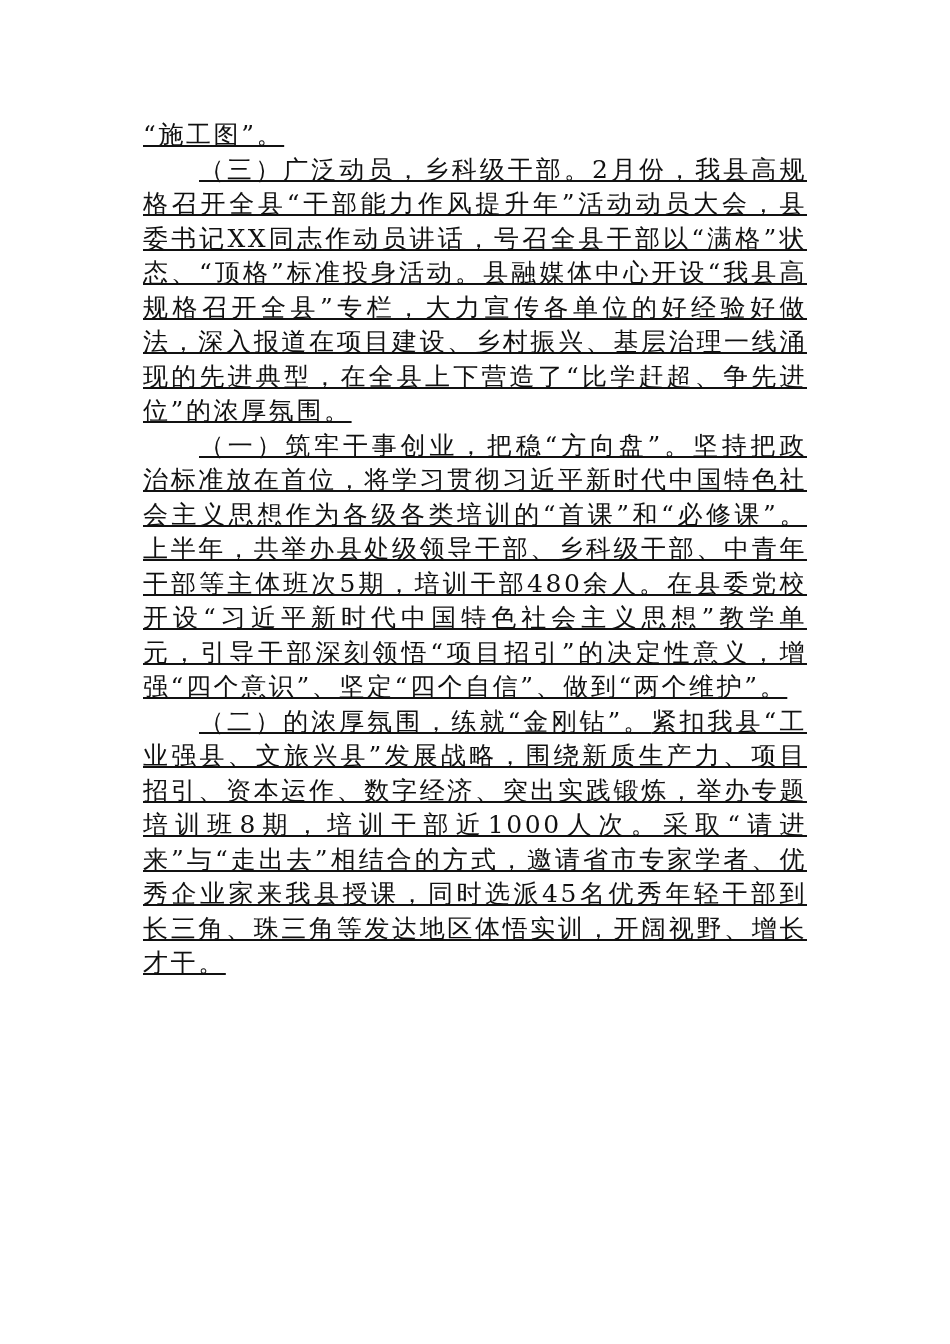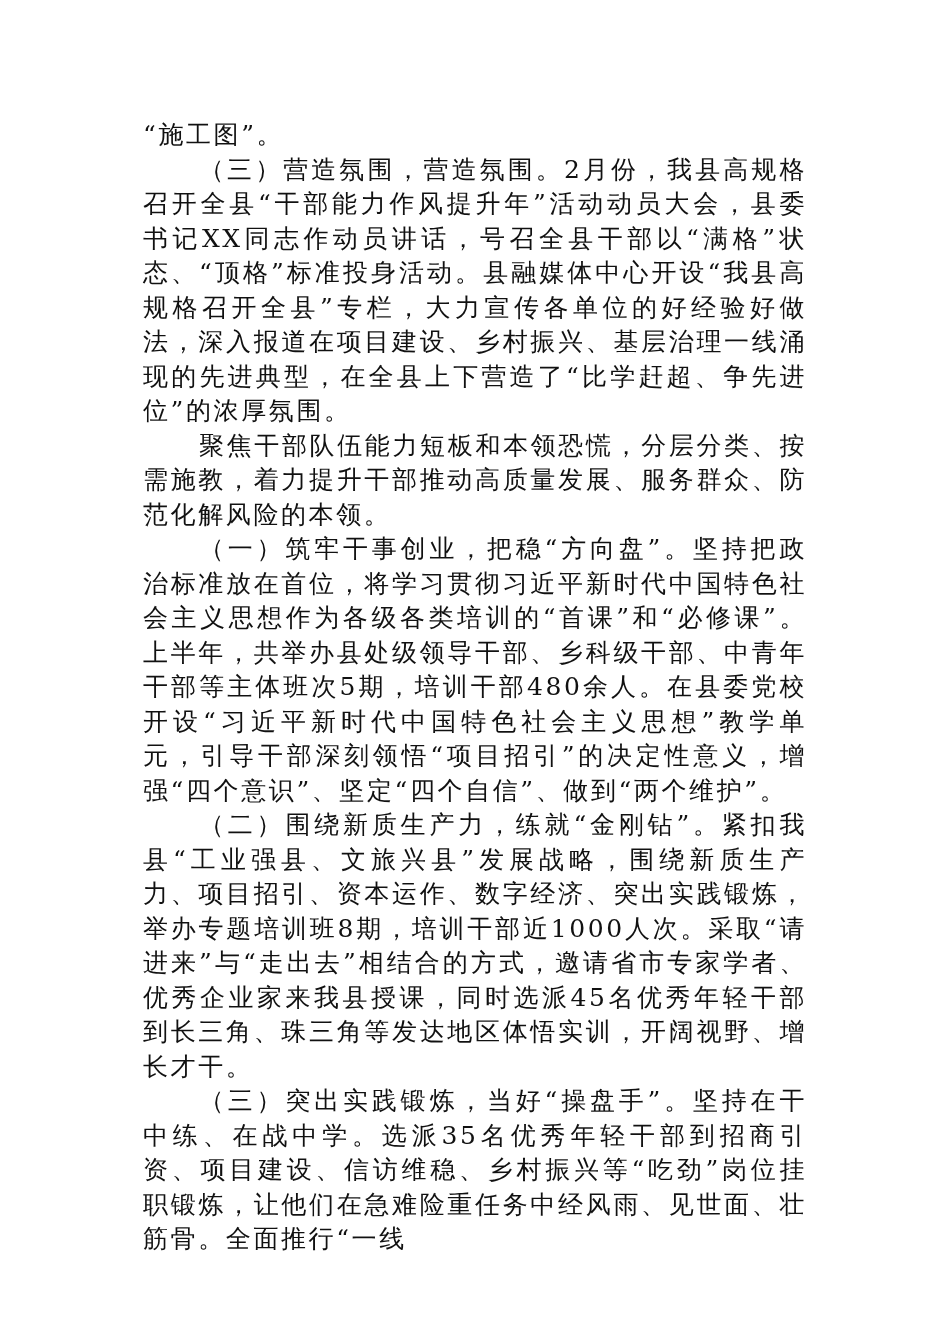--- a/index.html
+++ b/index.html
@@ -6,20 +6,21 @@
   body { width: 950px; height: 1344px; position: relative; overflow: hidden; }
   .page {
     position: absolute;
     left: 143px;
     top: 118px;
     width: 664px;
     color: #111;
     font-family: "DejaVu Serif", "Liberation Serif", serif;
     font-size: 25px;
     line-height: 34.5px;
+    text-decoration: underline;
   }
   .para {
     margin: 0;
     text-align: justify;
     text-align-last: left;
     letter-spacing: 2.6px;
   }
   .indent { text-indent: 56px; }
   .heading {
     font-family: "DejaVu Sans", "Liberation Sans", sans-serif;
@@ -30,32 +31,26 @@
 </style>
 </head>
 <body>
 
 <div class="page">
   <p class="para">
     <span>“施工图”。</span>
   </p>
 
   <p class="para indent">
-    <span class="sub-title">（三）营造氛围，营造氛围。</span><span>2月份，我县高规格召开全县“干部能力作风提升年”活动动员大会，县委书记XX同志作动员讲话，号召全县干部以“满格”状态、“顶格”标准投身活动。县融媒体中心开设“我县高规格召开全县”专栏，大力宣传各单位的好经验好做法，深入报道在项目建设、乡村振兴、基层治理一线涌现的先进典型，在全县上下营造了“比学赶超、争先进位”的浓厚氛围。</span>
+    <span class="sub-title">（三）广泛动员，乡科级干部。</span><span>2月份，我县高规格召开全县“干部能力作风提升年”活动动员大会，县委书记XX同志作动员讲话，号召全县干部以“满格”状态、“顶格”标准投身活动。县融媒体中心开设“我县高规格召开全县”专栏，大力宣传各单位的好经验好做法，深入报道在项目建设、乡村振兴、基层治理一线涌现的先进典型，在全县上下营造了“比学赶超、争先进位”的浓厚氛围。</span>
   </p>
 
 
-  <p class="para indent">
-    <span>聚焦干部队伍能力短板和本领恐慌，分层分类、按需施教，着力提升干部推动高质量发展、服务群众、防范化解风险的本领。</span>
-  </p>
 
   <p class="para indent">
     <span class="sub-title">（一）筑牢干事创业，把稳“方向盘”。</span><span>坚持把政治标准放在首位，将学习贯彻习近平新时代中国特色社会主义思想作为各级各类培训的“首课”和“必修课”。上半年，共举办县处级领导干部、乡科级干部、中青年干部等主体班次5期，培训干部480余人。在县委党校开设“习近平新时代中国特色社会主义思想”教学单元，引导干部深刻领悟“项目招引”的决定性意义，增强“四个意识”、坚定“四个自信”、做到“两个维护”。</span>
   </p>
 
   <p class="para indent">
-    <span class="sub-title">（二）围绕新质生产力，练就“金刚钻”。</span><span>紧扣我县“工业强县、文旅兴县”发展战略，围绕新质生产力、项目招引、资本运作、数字经济、突出实践锻炼，举办专题培训班8期，培训干部近1000人次。采取“请进来”与“走出去”相结合的方式，邀请省市专家学者、优秀企业家来我县授课，同时选派45名优秀年轻干部到长三角、珠三角等发达地区体悟实训，开阔视野、增长才干。</span>
+    <span class="sub-title">（二）的浓厚氛围，练就“金刚钻”。</span><span>紧扣我县“工业强县、文旅兴县”发展战略，围绕新质生产力、项目招引、资本运作、数字经济、突出实践锻炼，举办专题培训班8期，培训干部近1000人次。采取“请进来”与“走出去”相结合的方式，邀请省市专家学者、优秀企业家来我县授课，同时选派45名优秀年轻干部到长三角、珠三角等发达地区体悟实训，开阔视野、增长才干。</span>
   </p>
 
-  <p class="para indent">
-    <span class="sub-title">（三）突出实践锻炼，当好“操盘手”。</span><span>坚持在干中练、在战中学。选派35名优秀年轻干部到招商引资、项目建设、信访维稳、乡村振兴等“吃劲”岗位挂职锻炼，让他们在急难险重任务中经风雨、见世面、壮筋骨。全面推行“一线</span>
-  </p>
 </div>
 
 </body></html>

